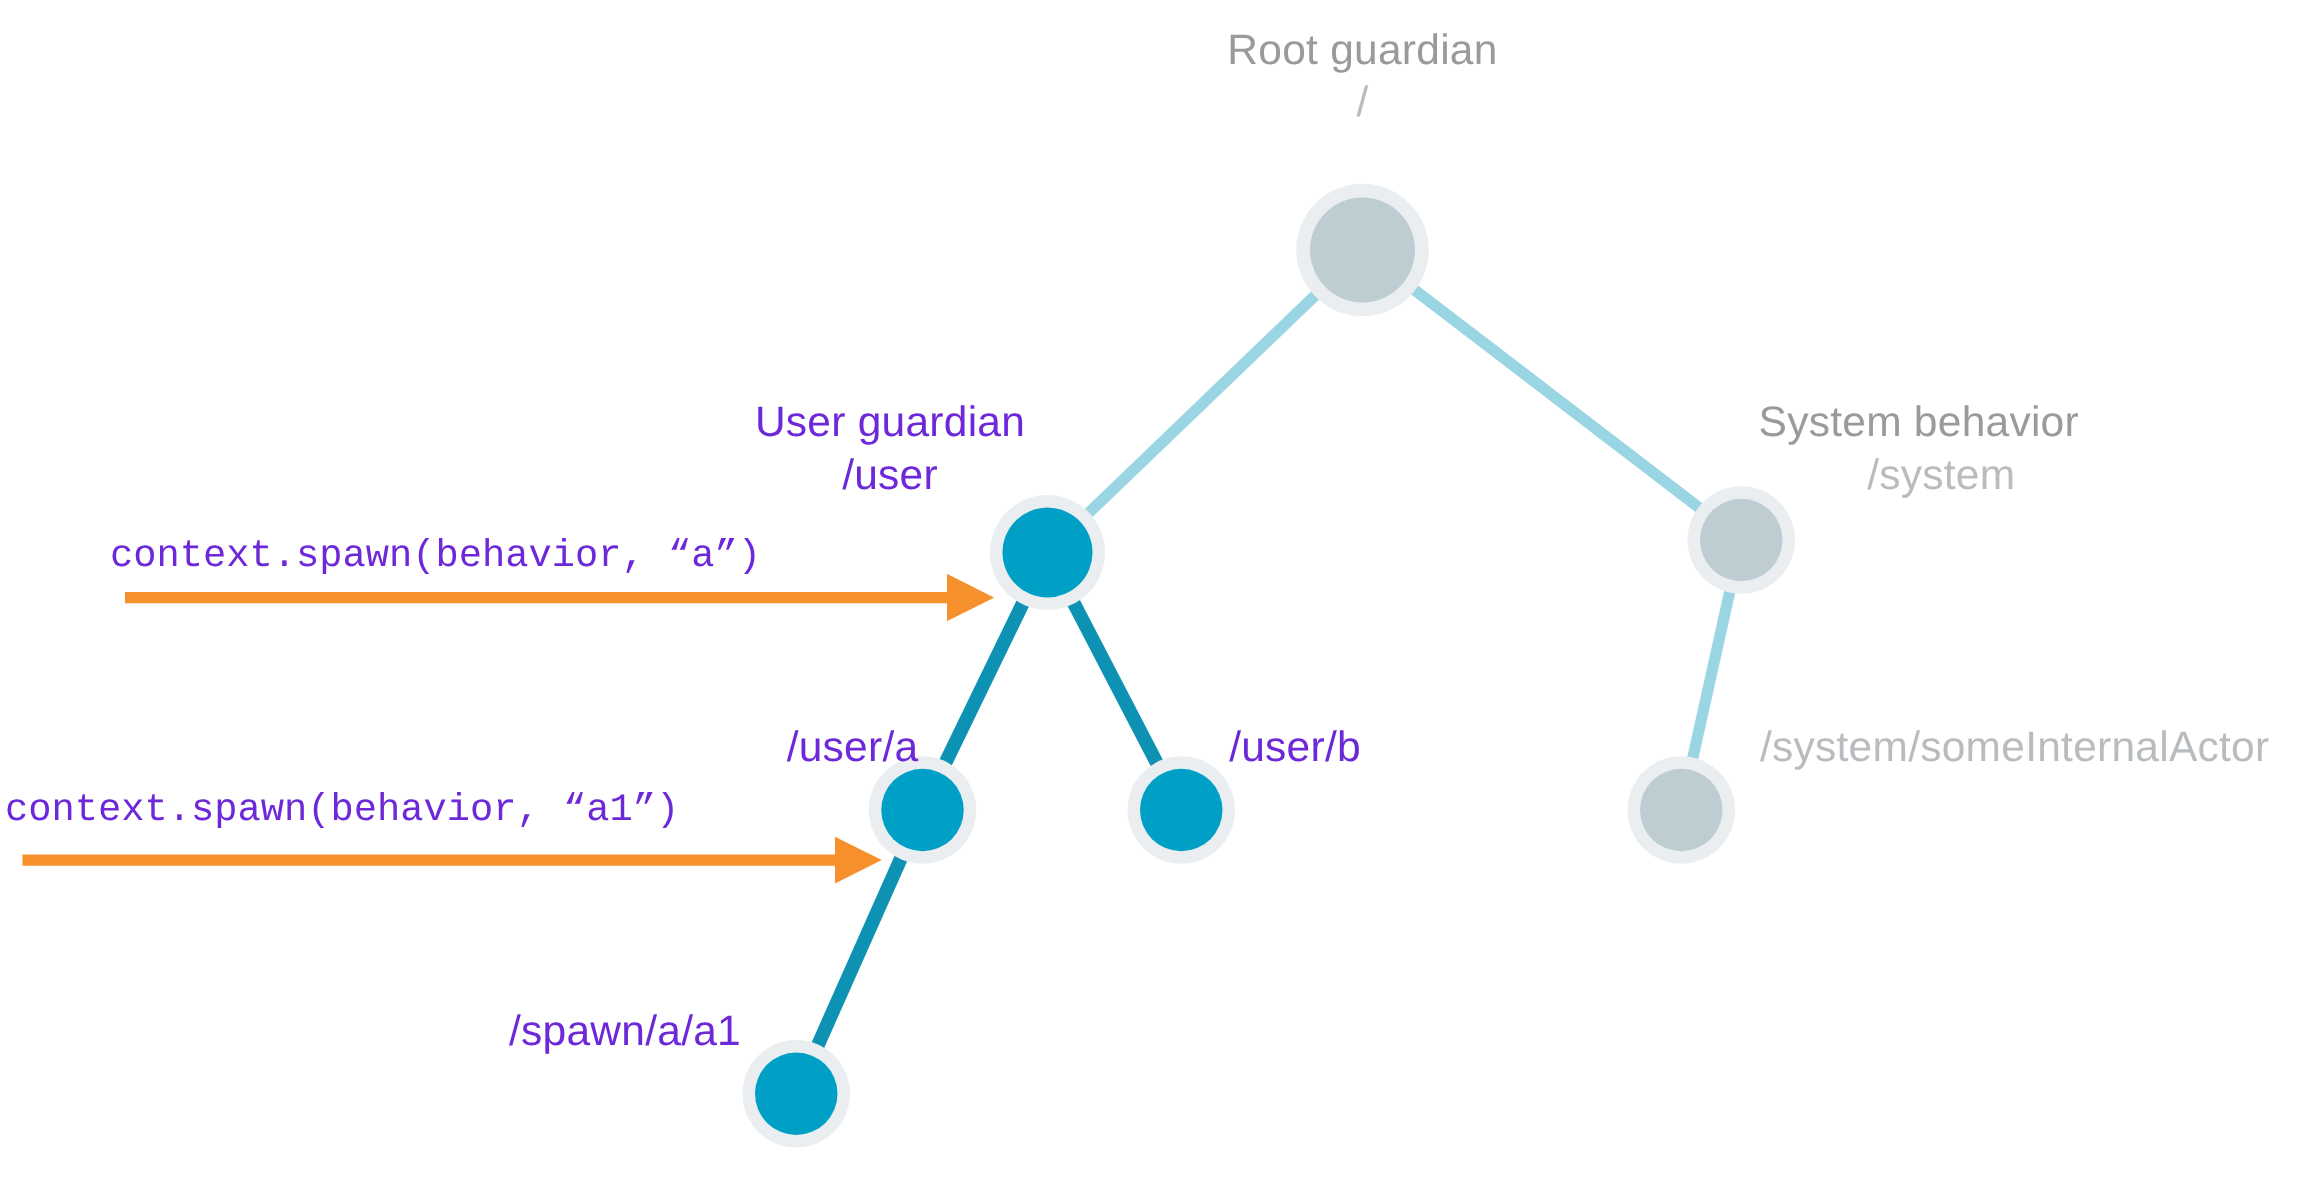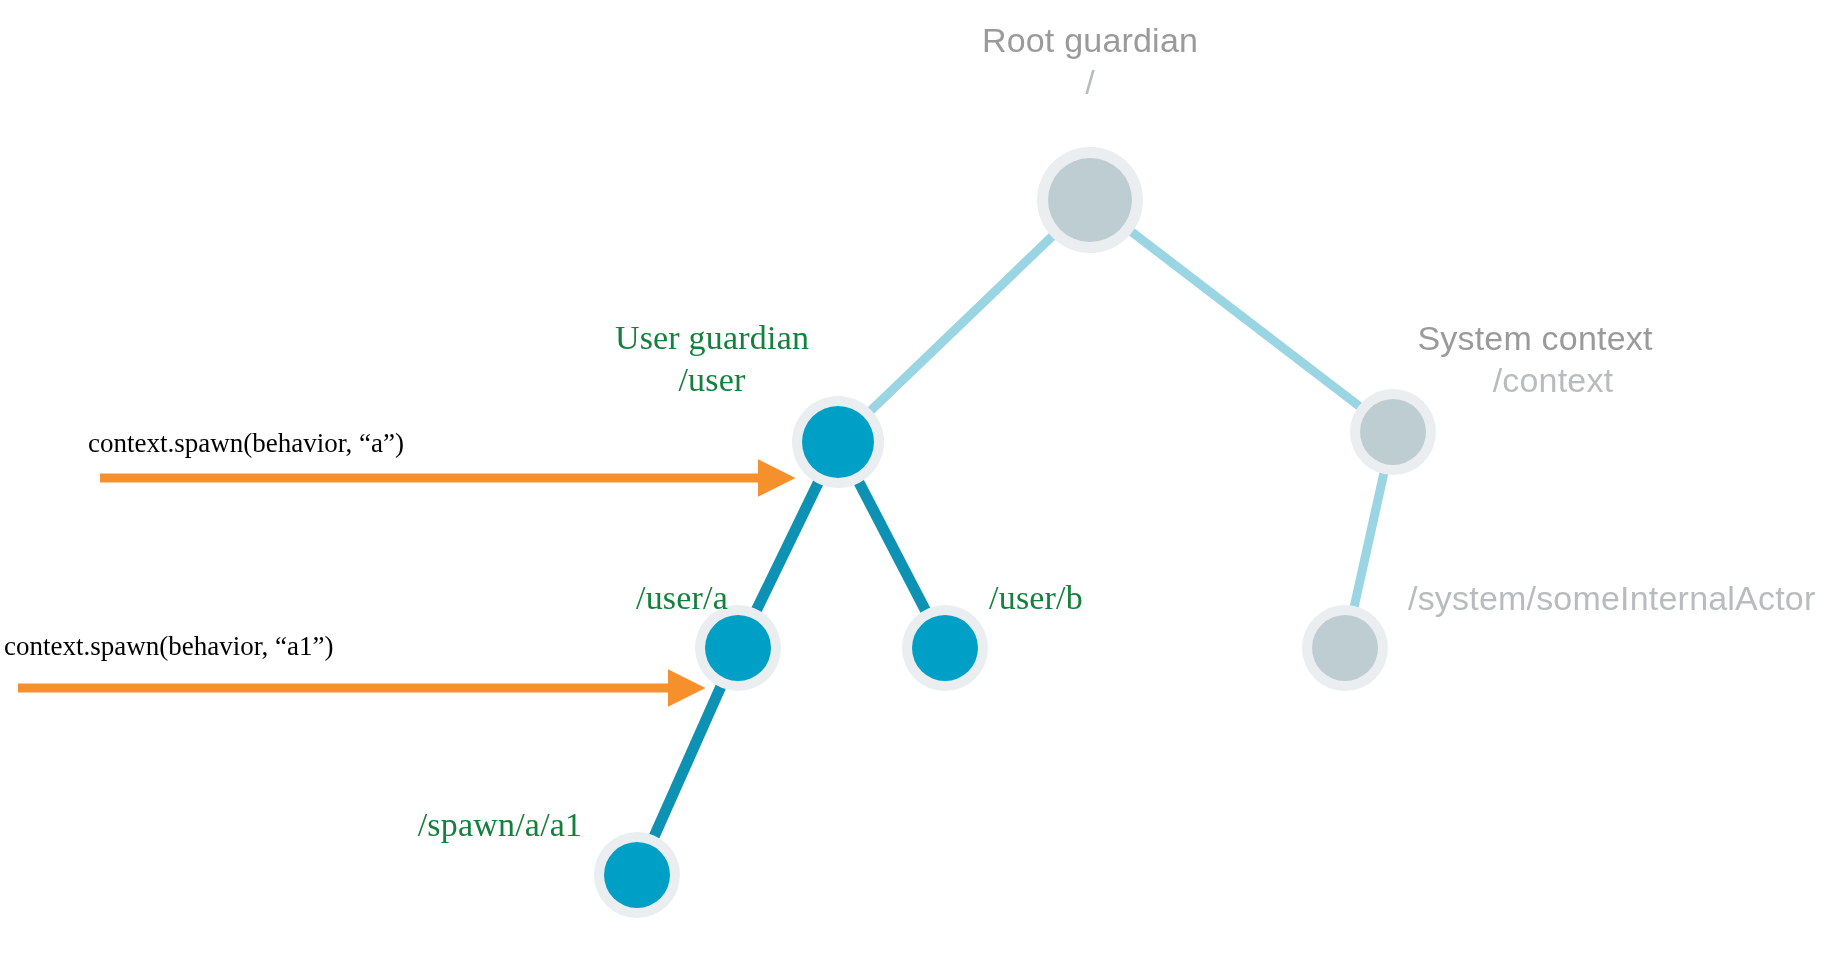--- a/index.html
+++ b/index.html
@@ -31,31 +31,31 @@
     line-height: 1.18;
   }
   .label-title {
     font-size: 34px;
     letter-spacing: 0.2px;
   }
   .label-path {
     font-size: 34px;
     letter-spacing: 0.2px;
   }
-  .tone-dark  { color: #15803d; font-family: Liberation Serif, serif; }
+  .tone-dark  { color: #6d28d9; }
   .tone-gray  { color: #9a9a9a; }
   .tone-light { color: #b9bcbe; }
 
   .code-label {
     position: absolute;
     white-space: nowrap;
-    font-family: Liberation Serif, serif;
-    font-size: 27px;
+    font-family: Liberation Mono, monospace;
+    font-size: 31px;
     letter-spacing: 0px;
-    color: #000000;
+    color: #6d28d9;
   }
 </style>
 </head>
 <body>
 
 <div id="stage">
   <svg id="diagram-svg" viewBox="0 0 1848 954" xmlns="http://www.w3.org/2000/svg">
     <defs>
       <marker id="arrowhead-orange" markerWidth="4.2" markerHeight="4.2" refX="1.6" refY="2.1" orient="auto" markerUnits="strokeWidth">
         <path d="M0,0 L4.2,2.1 L0,4.2 Z" fill="#f6902c"></path>
@@ -103,22 +103,22 @@
         <line x1="100" y1="478" x2="772" y2="478" stroke="#f6902c" stroke-width="9" marker-end="url(#arrowhead-orange)"></line>
         <line x1="18" y1="688" x2="682" y2="688" stroke="#f6902c" stroke-width="9" marker-end="url(#arrowhead-orange)"></line>
       </g>
   </svg>
 
   <div id="labels-layer">
       <div class="label label-title tone-gray" style="top: 20px; left: 1090px; transform: translateX(-50%);">Root guardian</div>
       <div class="label label-path tone-light" style="top: 62px; left: 1090px; transform: translateX(-50%);">/</div>
       <div class="label label-title tone-dark" style="top: 318px; left: 712px; transform: translateX(-50%);">User guardian</div>
       <div class="label label-path tone-dark" style="top: 360px; left: 712px; transform: translateX(-50%);">/user</div>
-      <div class="label label-title tone-gray" style="top: 318px; left: 1535px; transform: translateX(-50%);">System context</div>
-      <div class="label label-path tone-light" style="top: 360px; left: 1553px; transform: translateX(-50%);">/context</div>
+      <div class="label label-title tone-gray" style="top: 318px; left: 1535px; transform: translateX(-50%);">System behavior</div>
+      <div class="label label-path tone-light" style="top: 360px; left: 1553px; transform: translateX(-50%);">/system</div>
       <div class="label label-path tone-dark" style="top: 578px; left: 634px; transform: translateX(-50%); margin-left: 48px;">/user/a</div>
       <div class="label label-path tone-dark" style="top: 578px; left: 1036px; transform: translateX(-50%);">/user/b</div>
       <div class="label label-path tone-light" style="top: 578px; left: 1408px;">/system/someInternalActor</div>
       <div class="label label-path tone-dark" style="top: 805px; left: 500px; transform: translateX(-50%);">/spawn/a/a1</div>
       <div class="code-label" style="left: 88px; top: 428px;">context.spawn(behavior, “a”)</div>
       <div class="code-label" style="left: 4px; top: 631px;">context.spawn(behavior, “a1”)</div>
     </div>
 </div>
 
 </body></html>

